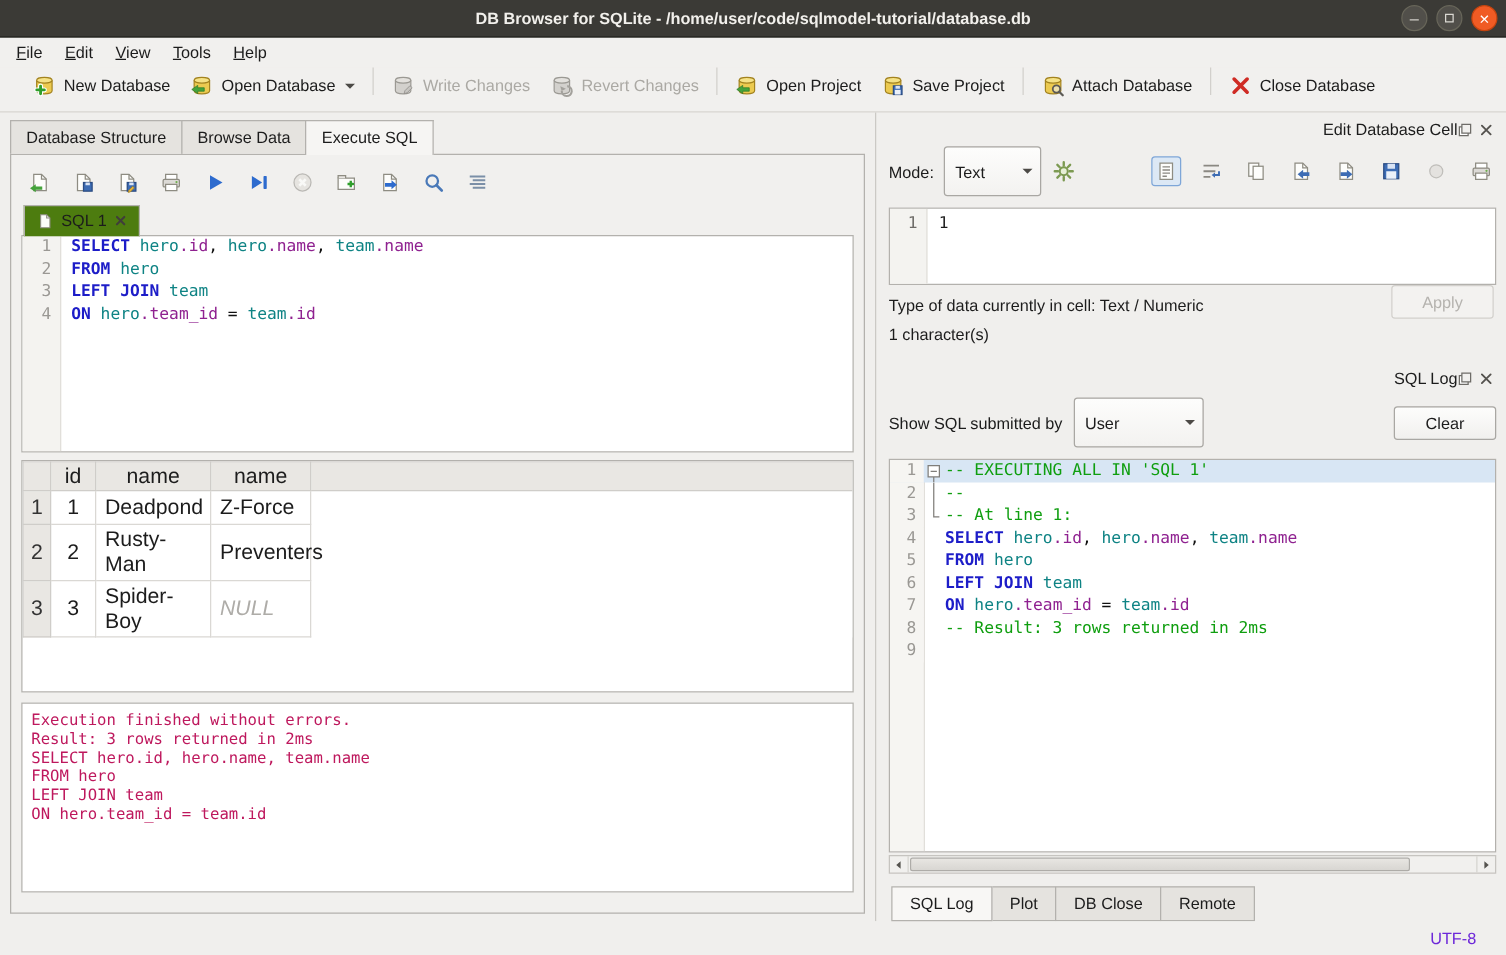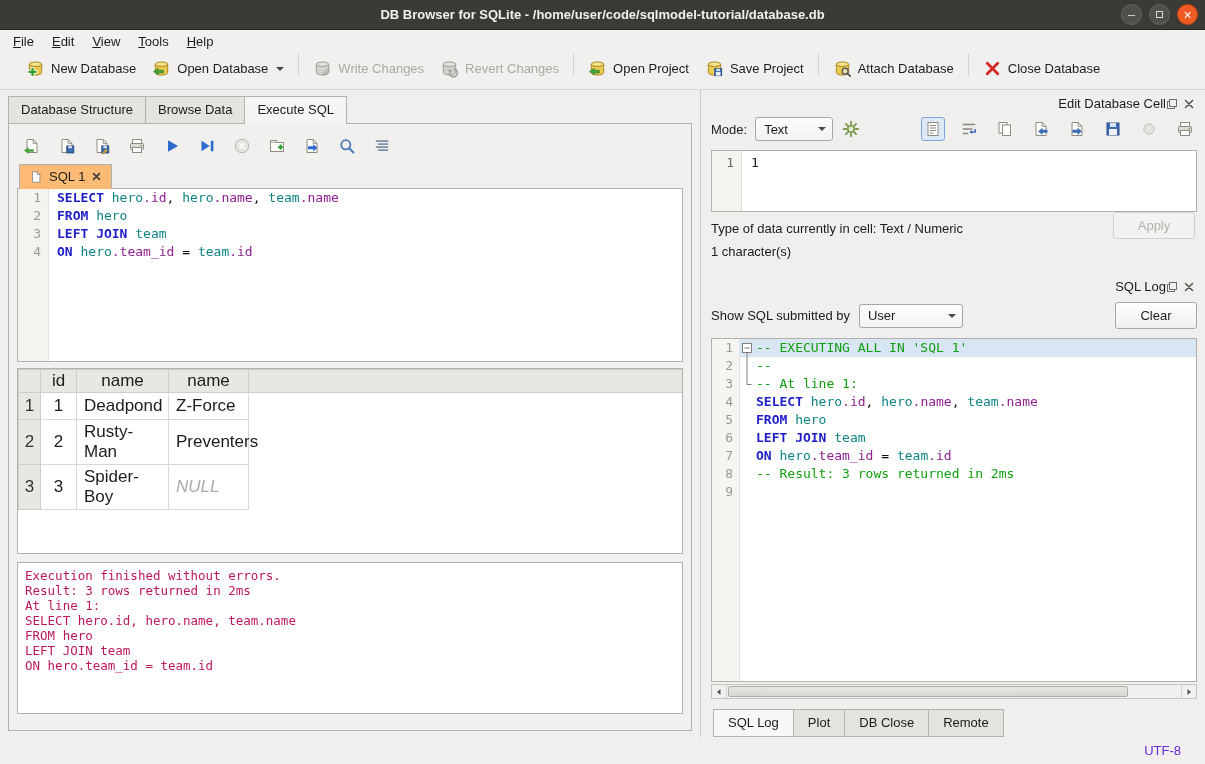--- a/index.html
+++ b/index.html
@@ -48,21 +48,21 @@
   .left-frame { border:1px solid #b3b1ad; background:#f1f0ee; height:608px; padding:8px; position:relative; z-index:1; }
 
   
   .sql-icons { display:flex; align-items:center; gap:13px; padding:2px 4px 6px 4px; height:32px; }
   .icon-btn { width:22px; height:22px; display:flex; align-items:center; justify-content:center; border-radius:3px; }
   .icon-btn.disabled { opacity:.9; }
 
   
   .sql-tab-row { display:flex; padding-left:2px; position:relative; z-index:2; }
   .sql-tab { display:flex; align-items:center; gap:6px; border:1px solid #b3b1ad; border-bottom:none;
-    background:#fdba74; padding:4px 9px 5px; margin-bottom:-1px; }
+    background:#4d7c0f; padding:4px 9px 5px; margin-bottom:-1px; }
   .editor { border:1px solid #b3b1ad; background:#fff; height:174px; position:relative;
     font-family:"DejaVu Sans Mono",monospace; font-size:13px; line-height:18px; overflow:hidden; }
   .editor::before { content:""; position:absolute; left:0; top:0; bottom:0; width:30px;
     background:#f4f3f0; border-right:1px solid #e1dfda; }
   .ed-row { display:flex; height:18px; position:relative; }
   .ed-num { width:30px; flex:0 0 auto; text-align:right; padding-right:7px; color:#9a9894; }
   .ed-code { padding-left:9px; white-space:pre; }
 
   .tk-kw  { color:#1d1dc8; font-weight:bold; }
   .tk-tbl { color:#0e8384; }
@@ -89,21 +89,21 @@
   
   .message { border:1px solid #b3b1ad; background:#fff; height:152px; margin-top:8px;
     font-family:"DejaVu Sans Mono",monospace; font-size:12.5px; line-height:15px; padding:5px 7px; color:#be185d; overflow:hidden; }
 
   
   .panel-head { display:flex; align-items:center; justify-content:flex-end; padding:2px 2px 4px 0; }
   .panel-icons { display:flex; gap:5px; align-items:center; }
   .mode-row { display:flex; align-items:center; gap:8px; padding:2px 0 9px; }
   .combo { display:flex; align-items:center; justify-content:space-between; gap:6px;
     background:linear-gradient(#fdfdfc,#f3f2f0); border:1px solid #a9a7a3; border-radius:3px;
-    padding:3px 6px 3px 8px; height:24px; }
+    padding:3px 6px 3px 8px; height:40px; }
   .combo::after { content:""; width:0; height:0; border-left:4px solid transparent; border-right:4px solid transparent;
     border-top:4px solid #4c4a46; }
   .combo.mode { width:78px; }
   .combo.user { width:104px; }
   .cell-icons { margin-left:auto; display:flex; gap:12px; align-items:center; }
   .cell-icon-btn { width:24px; height:24px; display:flex; align-items:center; justify-content:center; border-radius:3px; }
   .cell-icon-btn.selected { background:#dce8f5; border:1px solid #7ea6d8; }
   .cell-icon-btn.disabled { opacity:.8; }
 
   .cell-edit { border:1px solid #b3b1ad; background:#fff; height:62px; position:relative;
@@ -440,21 +440,20 @@
                   <td>Spider-Boy</td>
                   <td class=" nullv">NULL</td>
                   <td class="fill"></td>
                 </tr>
               </tbody>
           </table>
         </div>
         <div class="message">
             <div>Execution finished without errors.</div>
             <div>Result: 3 rows returned in 2ms</div>
-            <div>At line 1:</div>
             <div>SELECT hero.id, hero.name, team.name</div>
             <div>FROM hero</div>
             <div>LEFT JOIN team</div>
             <div>ON hero.team_id = team.id</div>
           </div>
       </div>
     </div>
 
     <div class="right-pane">
 

